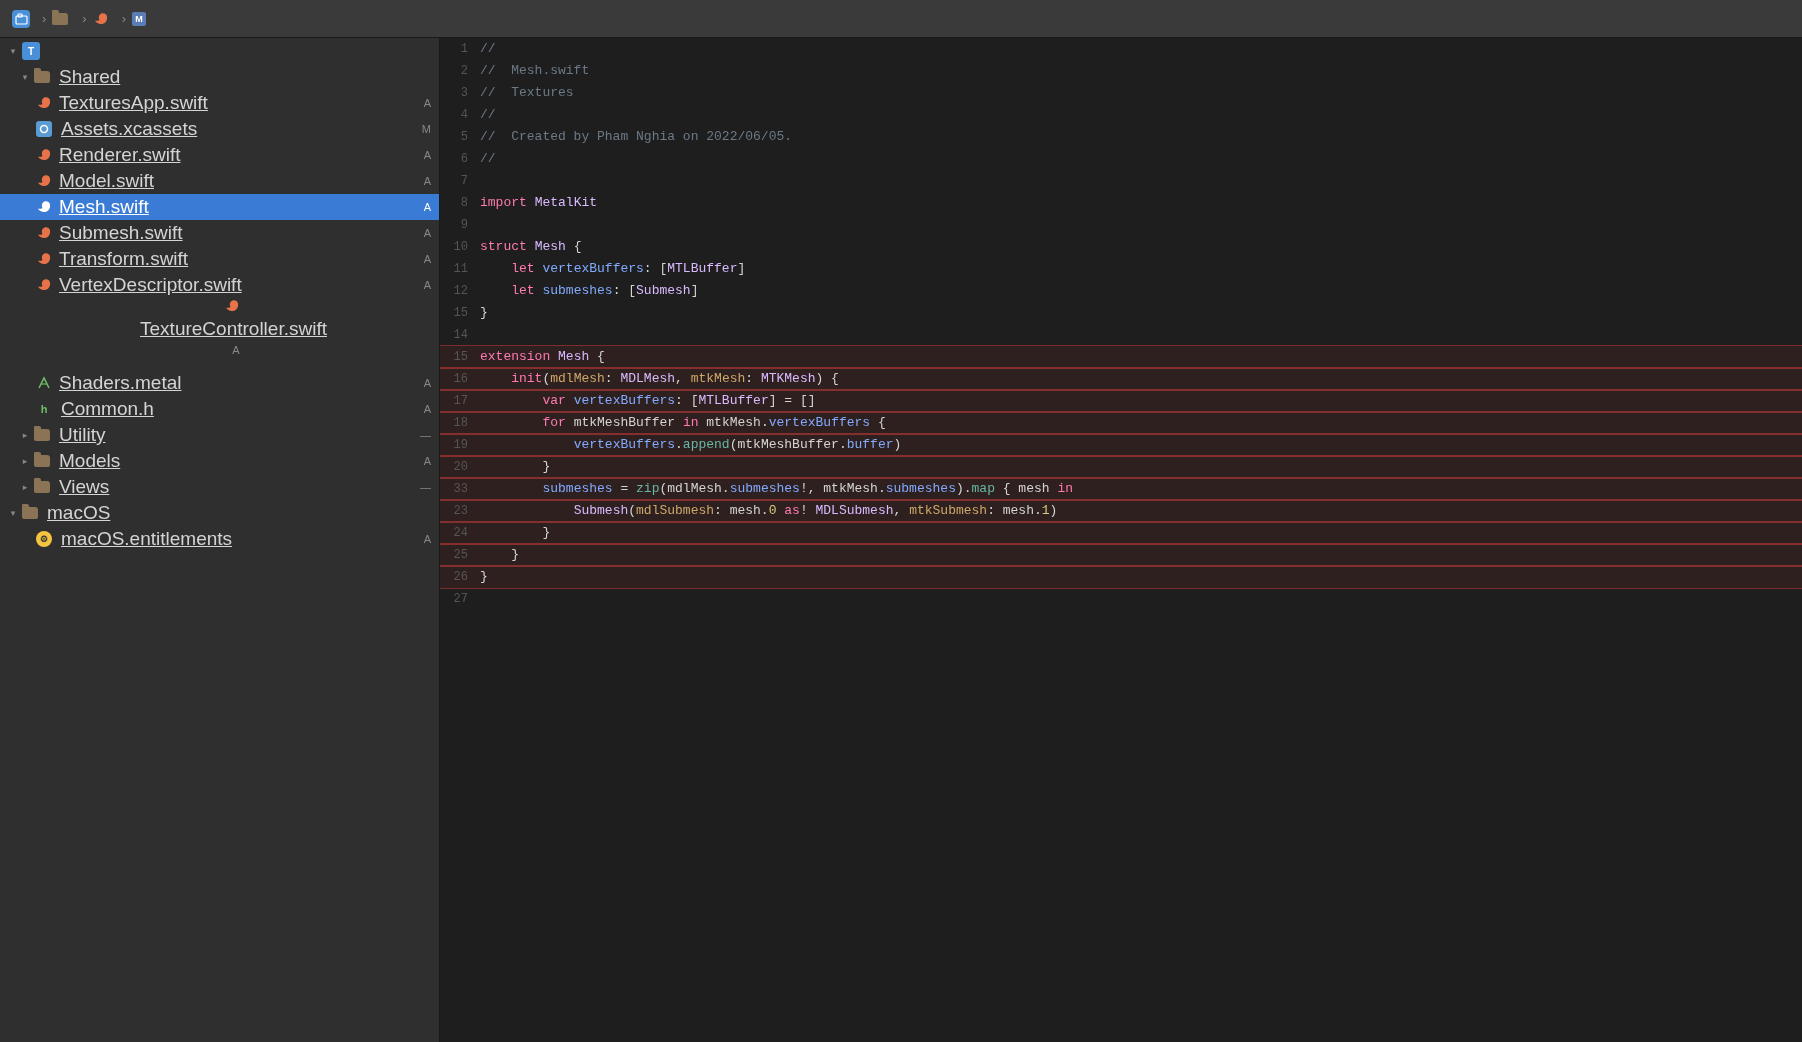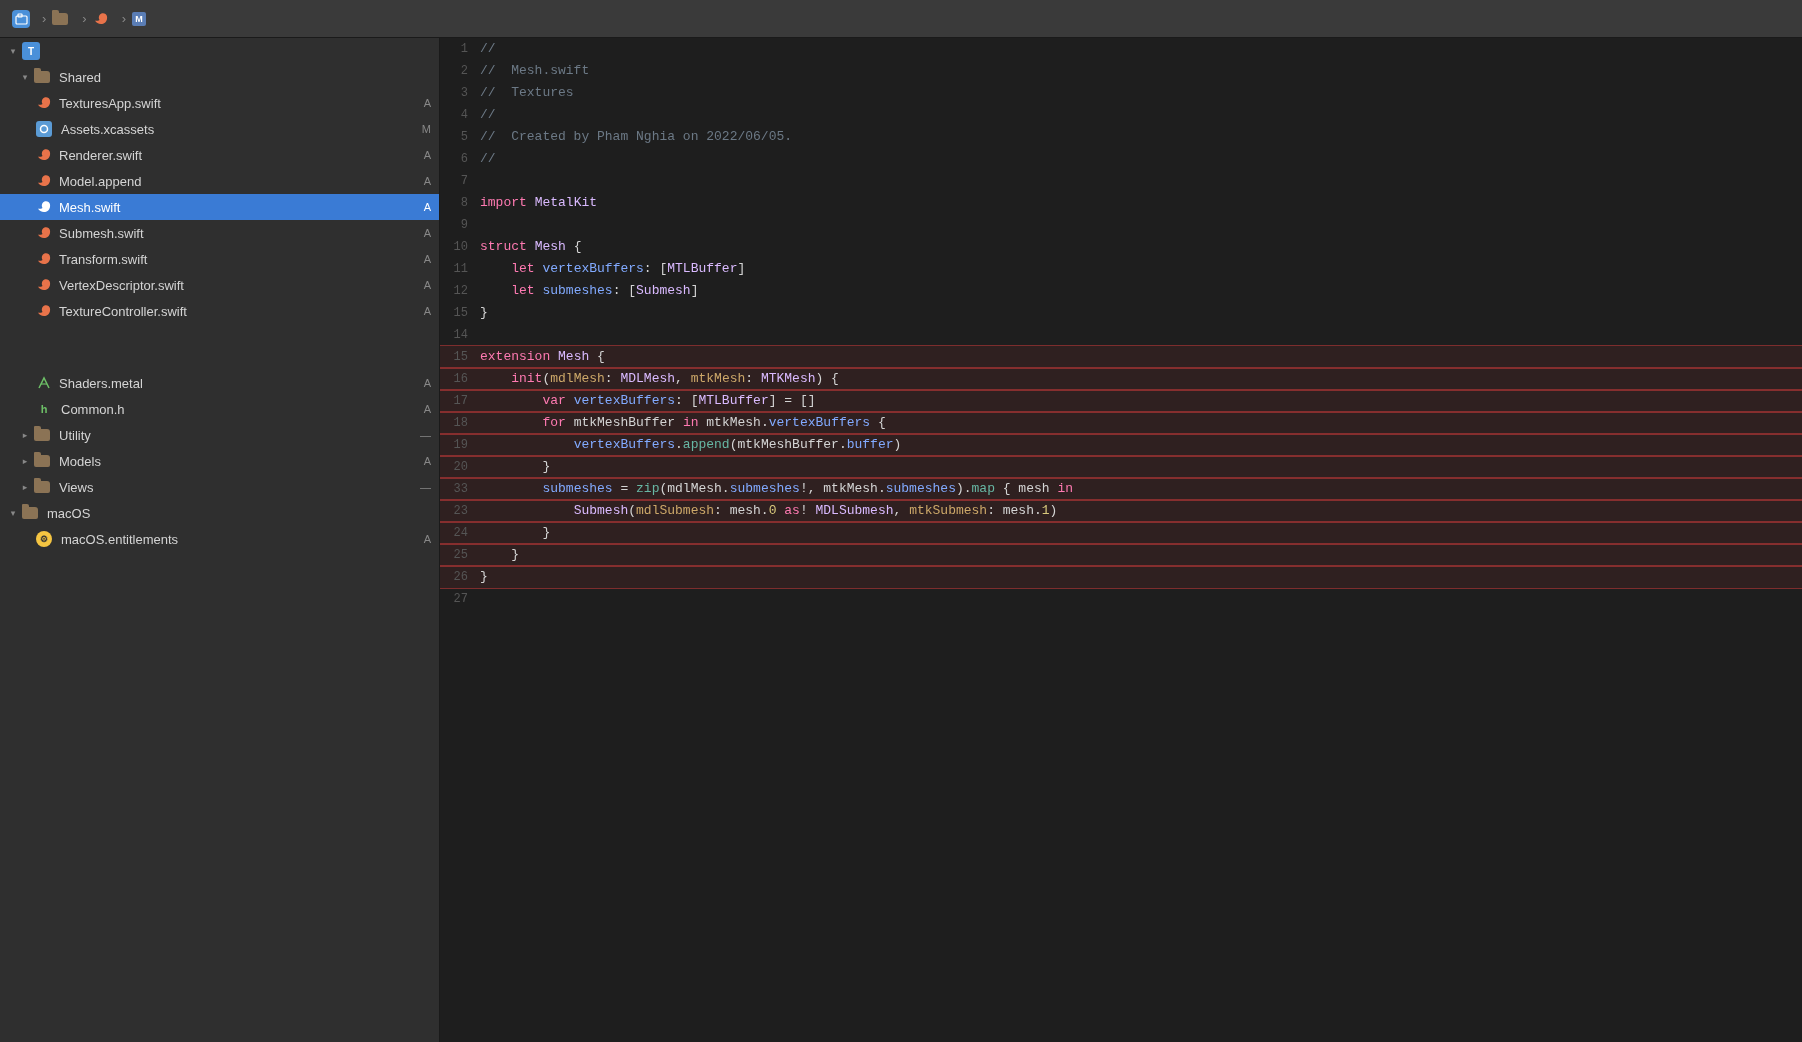--- a/index.html
+++ b/index.html
@@ -78,23 +78,24 @@
       gap: 4px;
     }
     .sidebar-item.selected {
       background: #3a7bd5;
     }
     .sidebar-item.selected .item-label {
       color: #fff;
     }
     .sidebar-item .item-label {
       flex: 1;
-      font-size: 13px;
+      font-size: 19px;
       color: #d4d4d4;
       white-space: nowrap;
+      text-decoration: underline;
     }
     .sidebar-item .badge {
       font-size: 11px;
       color: #888;
       min-width: 12px;
       text-align: right;
     }
     .sidebar-item.selected .badge {
       color: #fff;
     }
@@ -294,21 +295,21 @@
       <span class="item-label">Renderer.swift</span>
       <span class="badge">A</span>
     </div>
 
     <div class="sidebar-item indent-2" style="padding-left:36px;">
       <span class="icon-swift" style="margin-right:3px;">
         <svg viewBox="0 0 14 14" fill="none" width="14" height="14">
           <path d="M11.5 2C10 1 7.5 1 6 2.5C4.5 4 4.5 6.5 5.5 8C4 9 2 9 1 8.5C2 10.5 4.5 12 7 12C10 12 12.5 10 13 7C13.5 4.5 12.5 2.5 11.5 2Z" fill="#e8734a"></path>
         </svg>
       </span>
-      <span class="item-label">Model.append</span>
+      <span class="item-label">Model.swift</span>
       <span class="badge">A</span>
     </div>
 
     <div class="sidebar-item indent-2 selected" style="padding-left:36px;">
       <span class="icon-swift" style="margin-right:3px;">
         <svg viewBox="0 0 14 14" fill="none" width="14" height="14">
           <path d="M11.5 2C10 1 7.5 1 6 2.5C4.5 4 4.5 6.5 5.5 8C4 9 2 9 1 8.5C2 10.5 4.5 12 7 12C10 12 12.5 10 13 7C13.5 4.5 12.5 2.5 11.5 2Z" fill="#fff"></path>
         </svg>
       </span>
       <span class="item-label">Mesh.swift</span>
@@ -338,21 +339,21 @@
     <div class="sidebar-item indent-2" style="padding-left:36px;">
       <span class="icon-swift" style="margin-right:3px;">
         <svg viewBox="0 0 14 14" fill="none" width="14" height="14">
           <path d="M11.5 2C10 1 7.5 1 6 2.5C4.5 4 4.5 6.5 5.5 8C4 9 2 9 1 8.5C2 10.5 4.5 12 7 12C10 12 12.5 10 13 7C13.5 4.5 12.5 2.5 11.5 2Z" fill="#e8734a"></path>
         </svg>
       </span>
       <span class="item-label">VertexDescriptor.swift</span>
       <span class="badge">A</span>
     </div>
 
-    <div class="sidebar-item indent-2" style="padding-left:36px;">
+    <div class="sidebar-item indent-2" style="padding-left:36px;flex-direction:column;">
       <span class="icon-swift" style="margin-right:3px;">
         <svg viewBox="0 0 14 14" fill="none" width="14" height="14">
           <path d="M11.5 2C10 1 7.5 1 6 2.5C4.5 4 4.5 6.5 5.5 8C4 9 2 9 1 8.5C2 10.5 4.5 12 7 12C10 12 12.5 10 13 7C13.5 4.5 12.5 2.5 11.5 2Z" fill="#e8734a"></path>
         </svg>
       </span>
       <span class="item-label">TextureController.swift</span>
       <span class="badge">A</span>
     </div>
 
     <div class="sidebar-item indent-2" style="padding-left:36px;margin-top:46px;">

